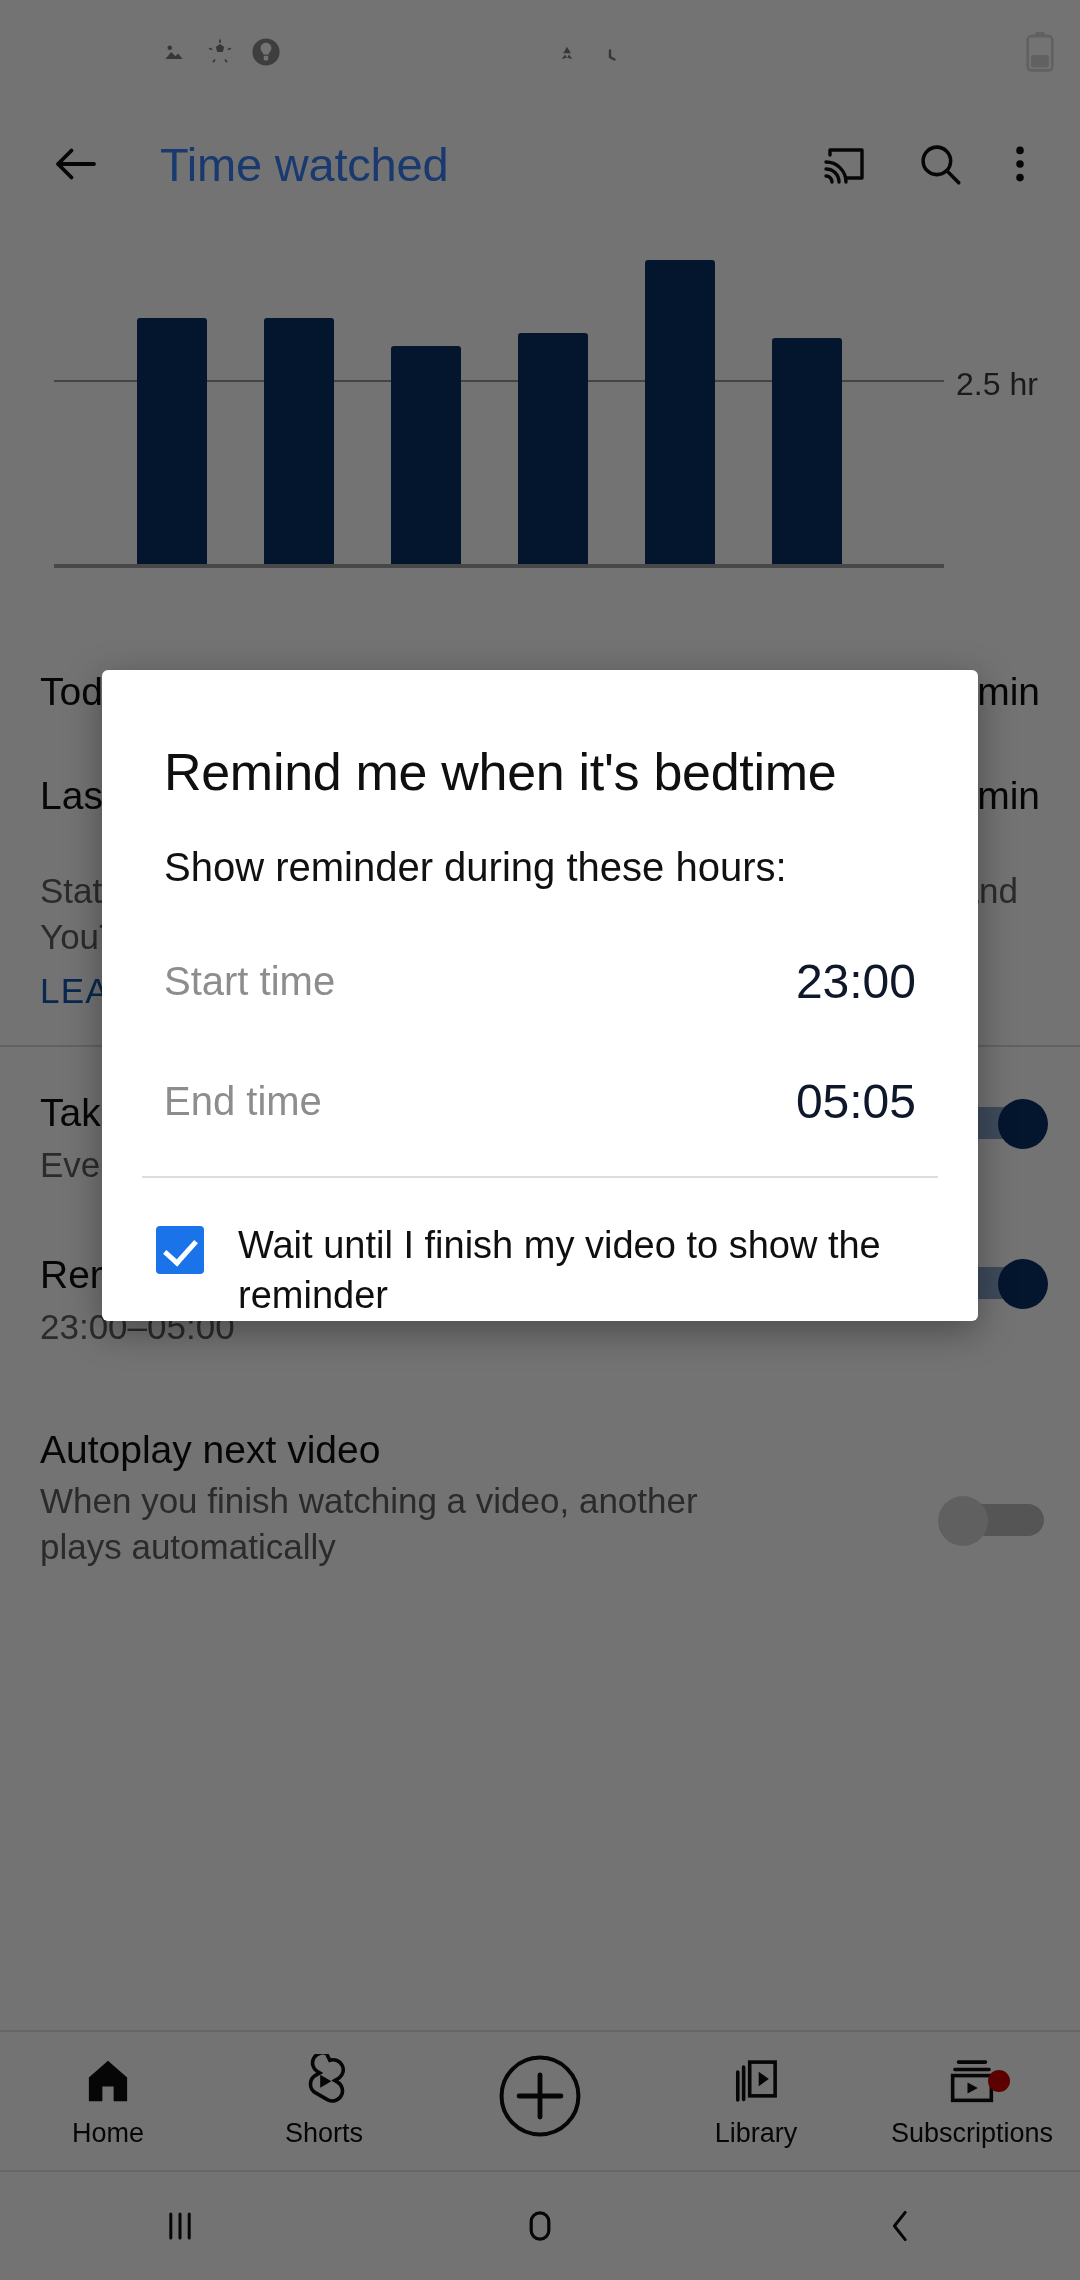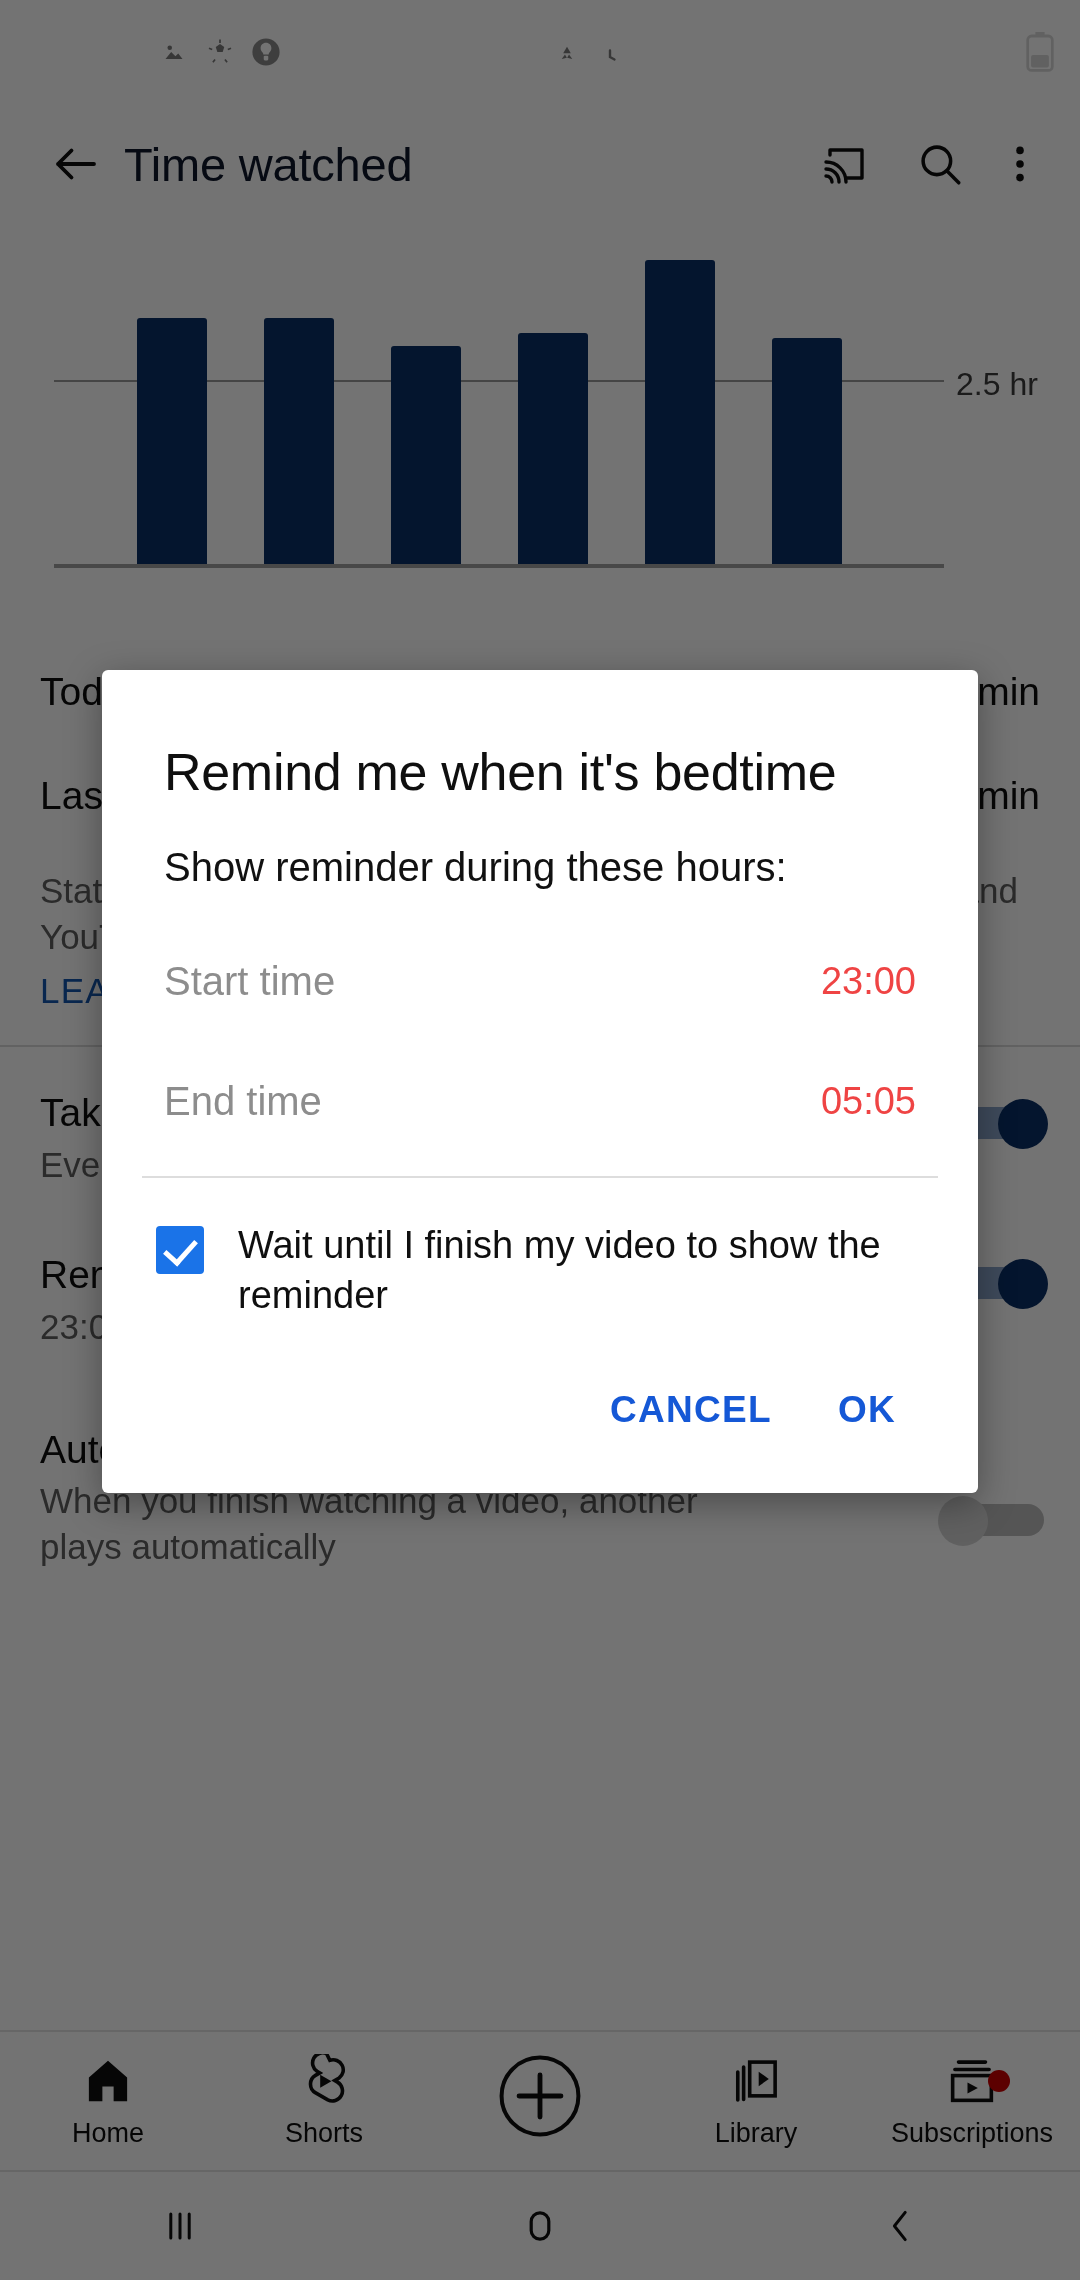--- a/index.html
+++ b/index.html
@@ -49,21 +49,21 @@
   .sigbars i { display: block; width: 7px; background: #fff; border-radius: 1px; }
 
   
   .appbar {
     position: absolute; top: 104px; left: 0;
     width: 1080px; height: 120px;
     display: flex; align-items: center;
     padding: 0 28px;
   }
   .appbar-title {
-    font-size: 47px; color: #0f172a; 
+    font-size: 47px; color: #3b82f6; margin-left: 36px;
     flex: 1; letter-spacing: -0.2px;
   }
   .ab-btn {
     width: 96px; height: 96px;
     display: flex; align-items: center; justify-content: center;
   }
 
   
   .chart-wrap {
     position: absolute; top: 228px; left: 0;
@@ -189,21 +189,21 @@
   }
   .dlg-timerow {
     position: relative;
     padding: 0 62px;
     height: 120px;
     display: flex; align-items: center;
   }
   .dlg-timerow .k { font-size: 40px; color: #8d8d8d; }
   .dlg-timerow .v {
     position: absolute; right: 62px;
-    font-size: 38px; color: #ef4444;
+    font-size: 48px; color: #0f172a;
   }
   .dlg-hr { height: 2px; background: #dddddd; margin: 14px 40px 0 40px; }
   .dlg-check {
     display: flex; align-items: flex-start; gap: 34px;
     padding: 42px 56px 0 54px;
   }
   .cbox {
     width: 48px; height: 48px; border-radius: 4px;
     background: #1a73e8; flex: none; margin-top: 6px;
     position: relative;
@@ -520,20 +520,16 @@
       <span class="v">05:05</span>
     </div>
 
     <div class="dlg-hr"></div>
 
     <div class="dlg-check">
       <span class="cbox"></span>
       <span class="cbox-label">Wait until I finish my video to show the reminder</span>
     </div>
 
-    <div class="dlg-actions">
-      <button class="dlg-btn">CANCEL</button>
-      <button class="dlg-btn">OK</button>
-    </div>
 
   </div>
 
 </div>
 
 </body></html>

